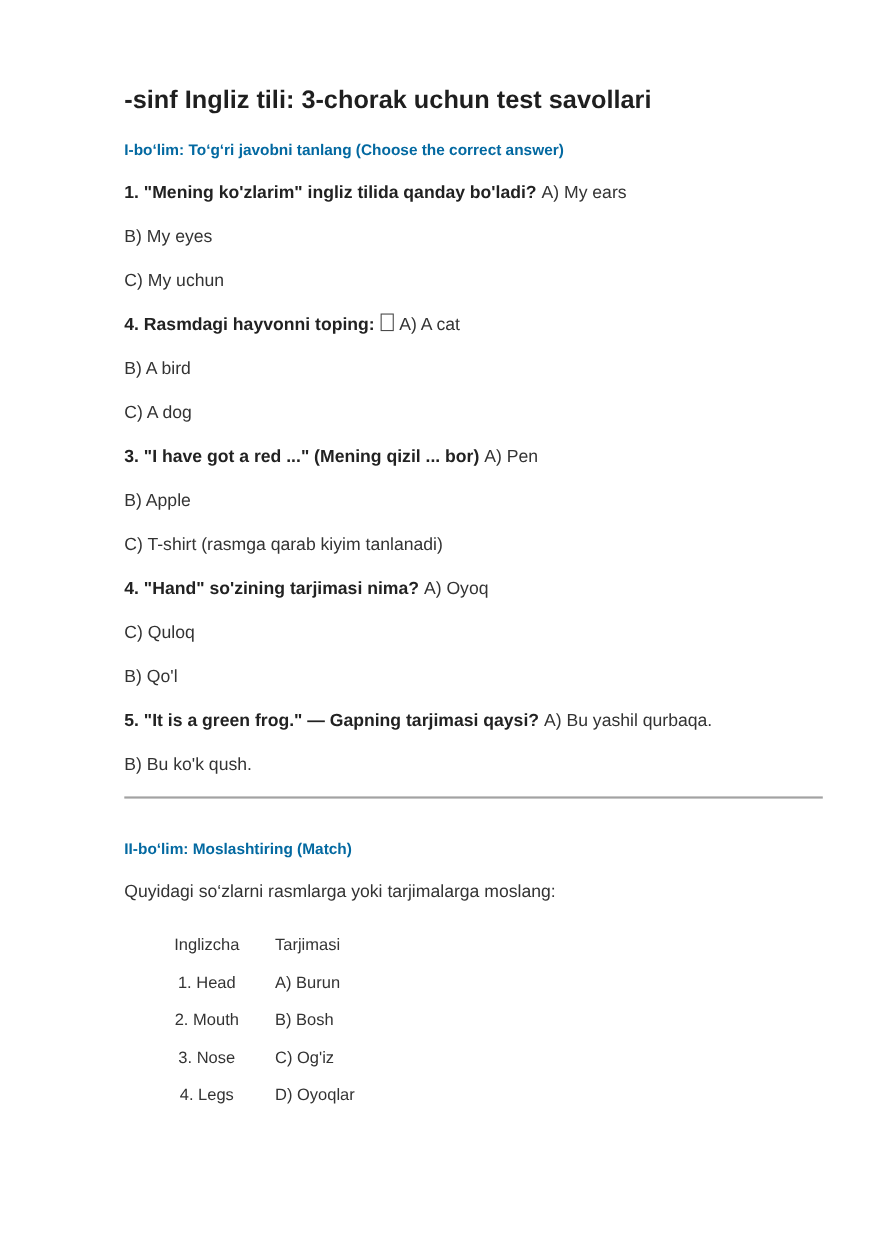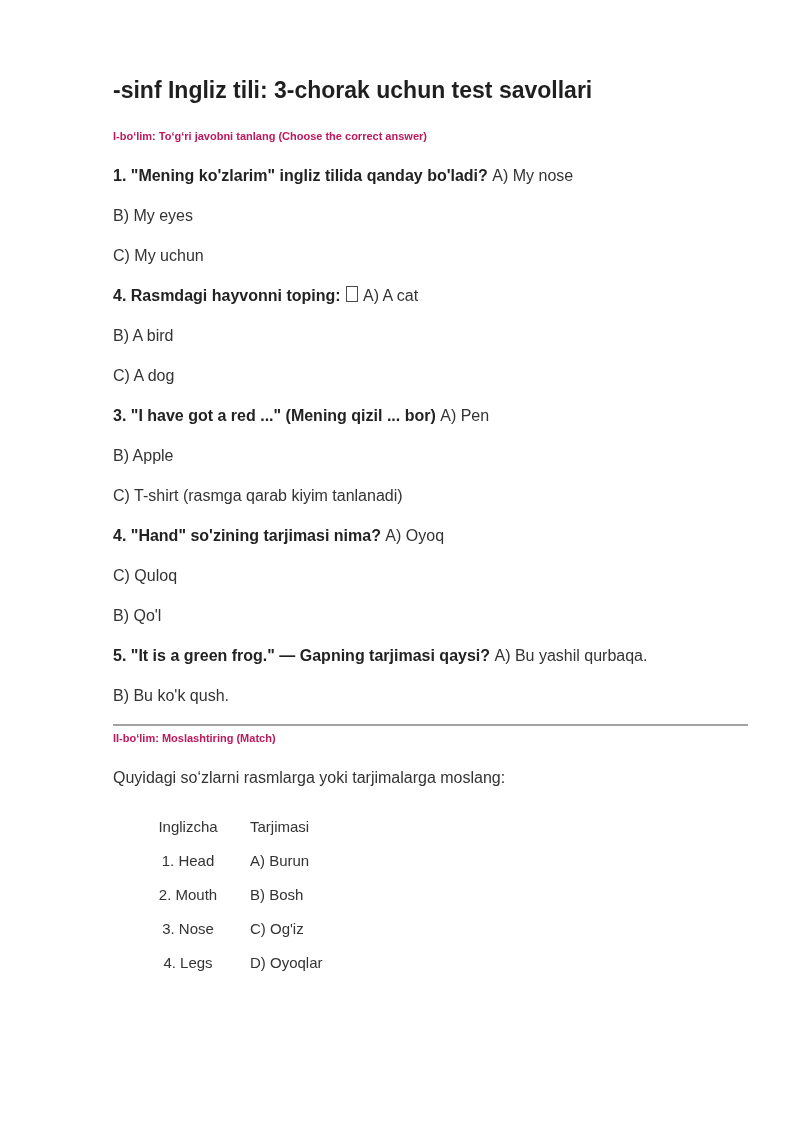--- a/index.html
+++ b/index.html
@@ -15,27 +15,27 @@
     color: #333333;
   }
   h1.title {
     font-size: 23px;
     font-weight: 700;
     color: #1f1f1f;
     line-height: 1.15;
     margin: 0 0 21px 0;
   }
   h2.section-heading {
-    font-size: 11px;
+    font-size: 14px;
     font-weight: 700;
-    color: #be185d;
+    color: #0369a1;
     line-height: 24px;
     margin: 0 0 16px 0;
   }
-  h2.section-heading.s2 { }
+  h2.section-heading.s2 { margin-top: 33px; }
   p.body-line {
     font-size: 16px;
     line-height: 24px;
     margin: 16px 0;
     color: #333333;
   }
   p.body-line strong { font-weight: 700; color: #222222; }
   .tofu {
     display: inline-block;
     width: 10px;
@@ -69,21 +69,21 @@
 </head>
 <body>
 
 <div class="page">
   <h1 class="title">-sinf Ingliz tili: 3-chorak uchun test savollari</h1>
 
   <h2 class="section-heading">I-bo‘lim: To‘g‘ri javobni tanlang (Choose the correct answer)</h2>
 
   <div id="questions">
   <p class="body-line">
-    <strong>1. "Mening ko'zlarim" ingliz tilida qanday bo'ladi? </strong><span>A) My nose</span>
+    <strong>1. "Mening ko'zlarim" ingliz tilida qanday bo'ladi? </strong><span>A) My ears</span>
   </p>
 
   <p class="body-line">B) My eyes</p>
 
   <p class="body-line">C) My uchun</p>
 
   <p class="body-line">
     <strong>4. Rasmdagi hayvonni toping: </strong><span class="tofu"></span><span>A) A cat</span>
   </p>
 

